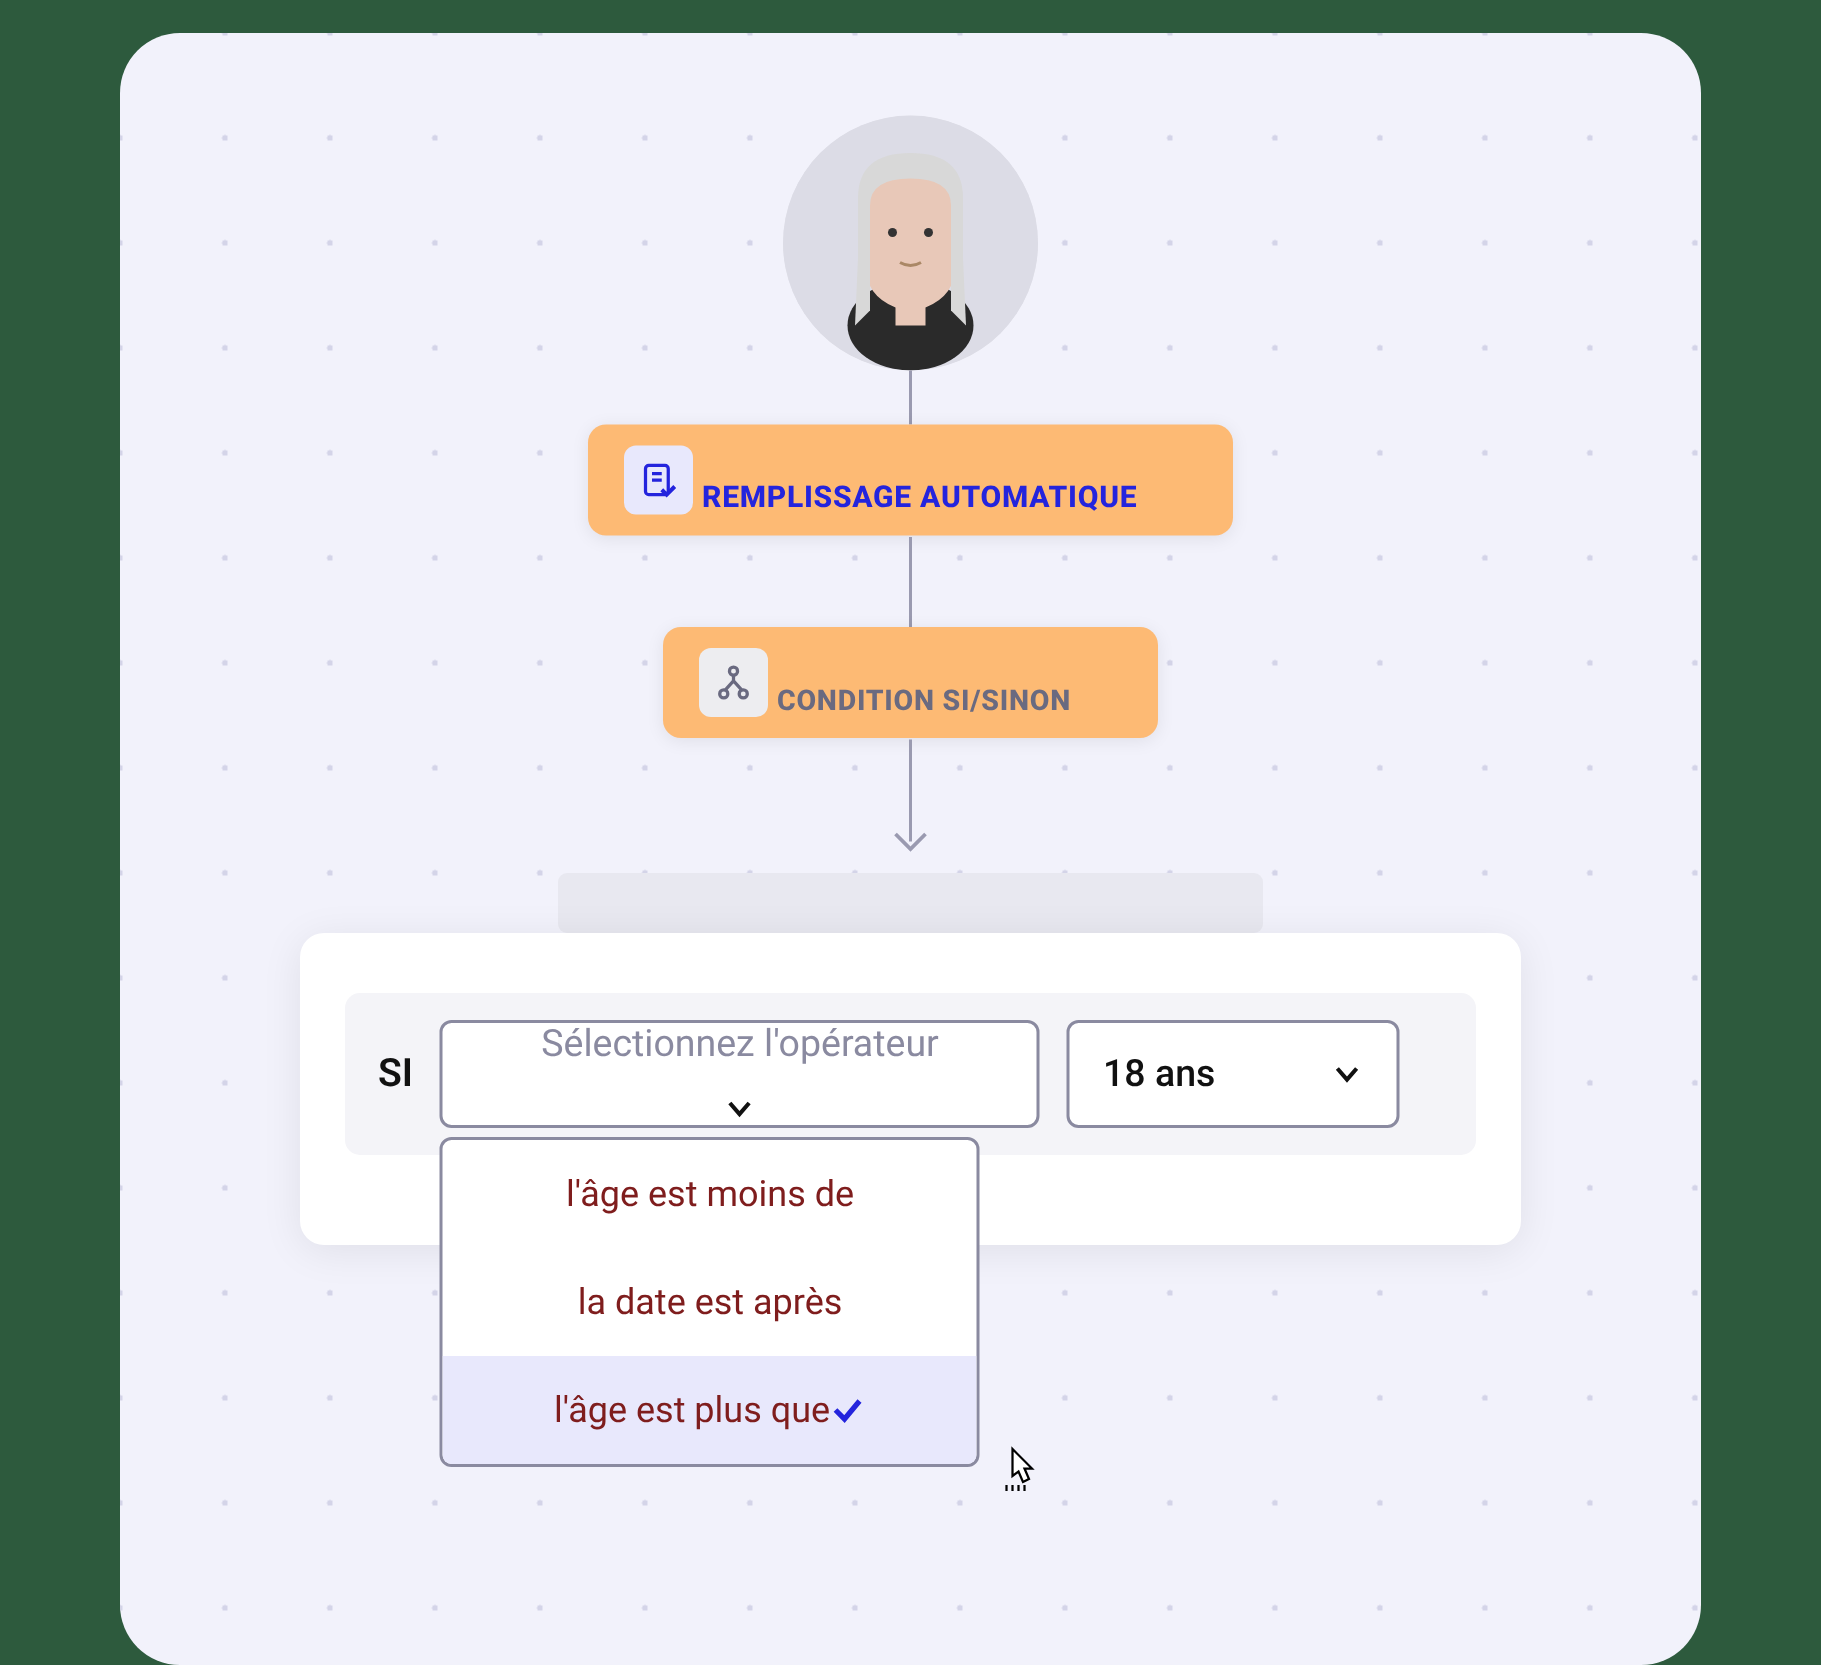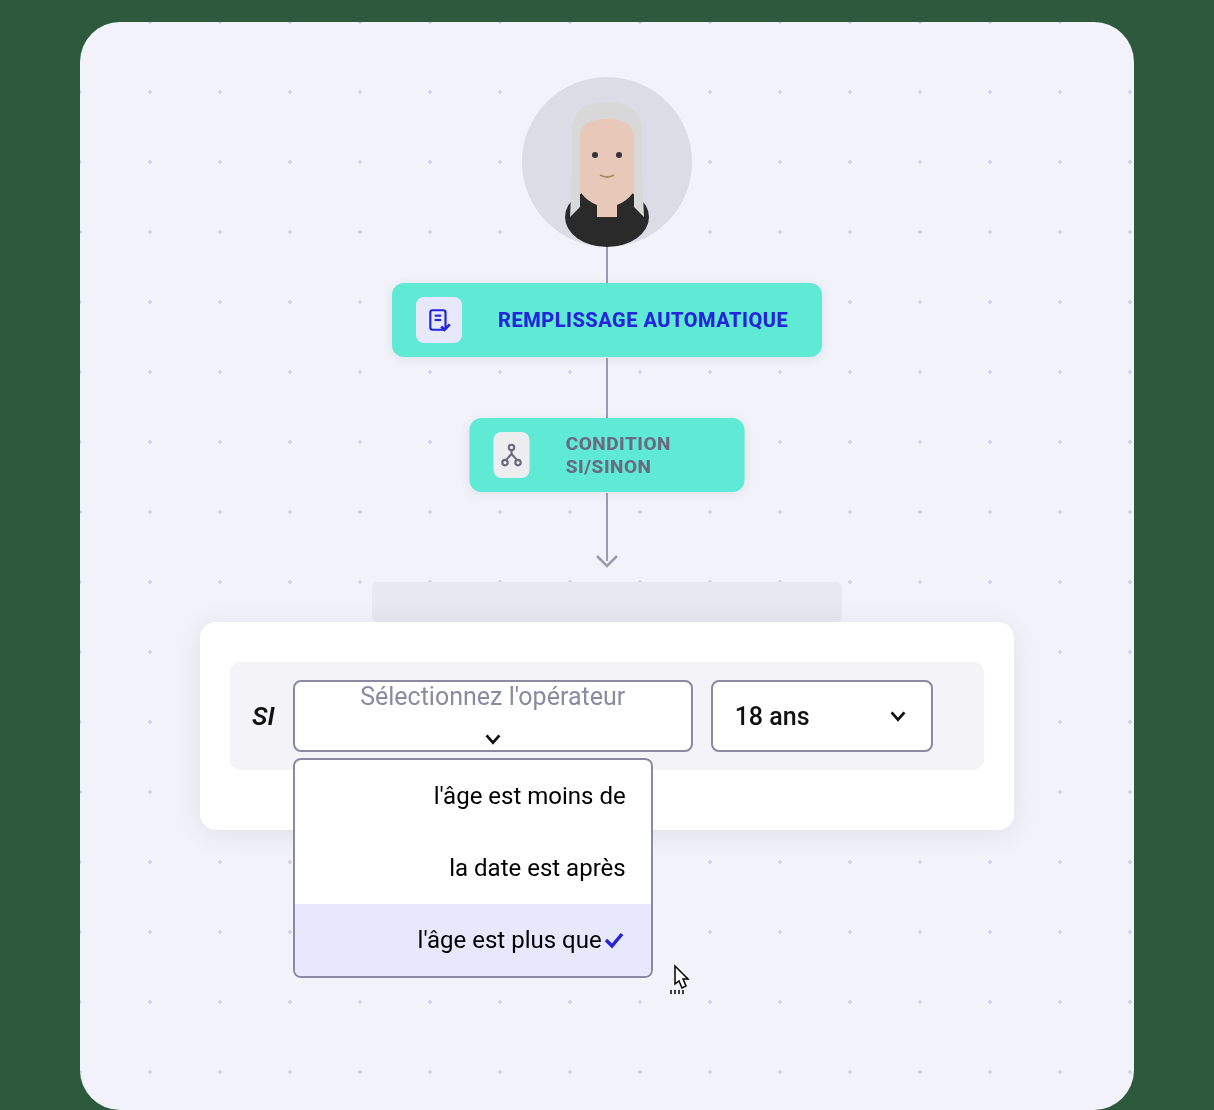--- a/index.html
+++ b/index.html
@@ -39,36 +39,36 @@
       background: #e0e0e8;
       overflow: hidden;
     }
     .avatar svg { width: 100%; height: 100%; }
     .connector { position: absolute; left: 50%; transform: translateX(-50%); }
     .line1 { top: 225px; width: 2px; height: 36px; background: #9a9ab0; }
     .node {
       position: absolute;
       left: 50%;
       transform: translateX(-50%);
-      background: #5eead4;
+      background: #fdba74;
       border-radius: 12px;
       box-shadow: 0 2px 12px rgba(0,0,0,0.08);
       display: flex;
-      align-items: center;
+      align-items: flex-end;
       padding: 14px 24px;
-      gap: 36px;
+      gap: 6px;
     }
     .node1 { top: 261px; width: 430px; }
     .node1 .icon-box {
       width: 46px; height: 46px; border-radius: 8px;
       background: #e8e8fc; display: flex; align-items: center; justify-content: center;
     }
     .node1-label { color: #2424dd; font-weight: 800; font-size: 20px; letter-spacing: 0.5px; }
     .line2 { top: 336px; width: 2px; height: 60px; background: #9a9ab0; }
-    .node2 { top: 396px; width: 275px; }
+    .node2 { top: 396px; width: 330px; }
     .node2 .icon-box {
       width: 46px; height: 46px; border-radius: 8px;
       background: #ededf0; display: flex; align-items: center; justify-content: center;
     }
     .node2-label { color: #6a6a80; font-weight: 800; font-size: 19px; letter-spacing: 0.5px; }
     .line3 { top: 471px; width: 2px; height: 68px; background: #9a9ab0; }
     .arrow {
       position: absolute; top: 532px; left: 50%; transform: translateX(-50%);
     }
     .placeholder-box {
@@ -78,39 +78,39 @@
     .panel {
       position: absolute; top: 600px; left: 120px; right: 120px;
       background: #fff; border-radius: 16px;
       box-shadow: 0 4px 28px rgba(0,0,0,0.08);
       padding: 40px 30px 60px;
     }
     .row {
       background: #f4f4f8; border-radius: 10px; padding: 18px 22px;
       display: flex; align-items: center; gap: 18px;
     }
-    .si-label { font-size: 26px; font-weight: 600; color: #111; font-style: italic; }
+    .si-label { font-size: 26px; font-weight: 600; color: #111; }
     .dropdown {
       position: relative; background: #fff; border: 2px solid #8a8aa0;
       border-radius: 8px; height: 72px; display: flex; align-items: center;
       padding: 0 22px; cursor: pointer; flex: 0 0 auto;
     }
     .dd1 { width: 400px; flex-direction: column; }
     .dd2 { width: 222px; gap: 31px; }
     .dd-placeholder { font-size: 25px; color: #8a8aa0; flex: 1; }
     .dd-value { font-size: 25px; color: #111; font-weight: 500; flex: 1; }
     .chev { width: 22px; height: 22px; }
     .menu {
       position: absolute; top: 76px; left: -2px; width: 360px;
       background: #fff; border: 2px solid #8a8aa0; border-radius: 8px;
       overflow: hidden; z-index: 10;
     }
     .menu-item {
-      padding: 22px 25px; font-size: 24px; color: #000000;
-      display: flex; align-items: center; justify-content: flex-end;
+      padding: 22px 25px; font-size: 24px; color: #7f1d1d;
+      display: flex; align-items: center; justify-content: center;
       cursor: pointer;
     }
     .menu-item.selected { background: #e8e8fc; }
     .check { width: 24px; height: 24px; }
     .cursor {
       position: absolute; top: 280px; left: 370px; z-index: 20;
     }
   </style>
 </head>
 <body>

